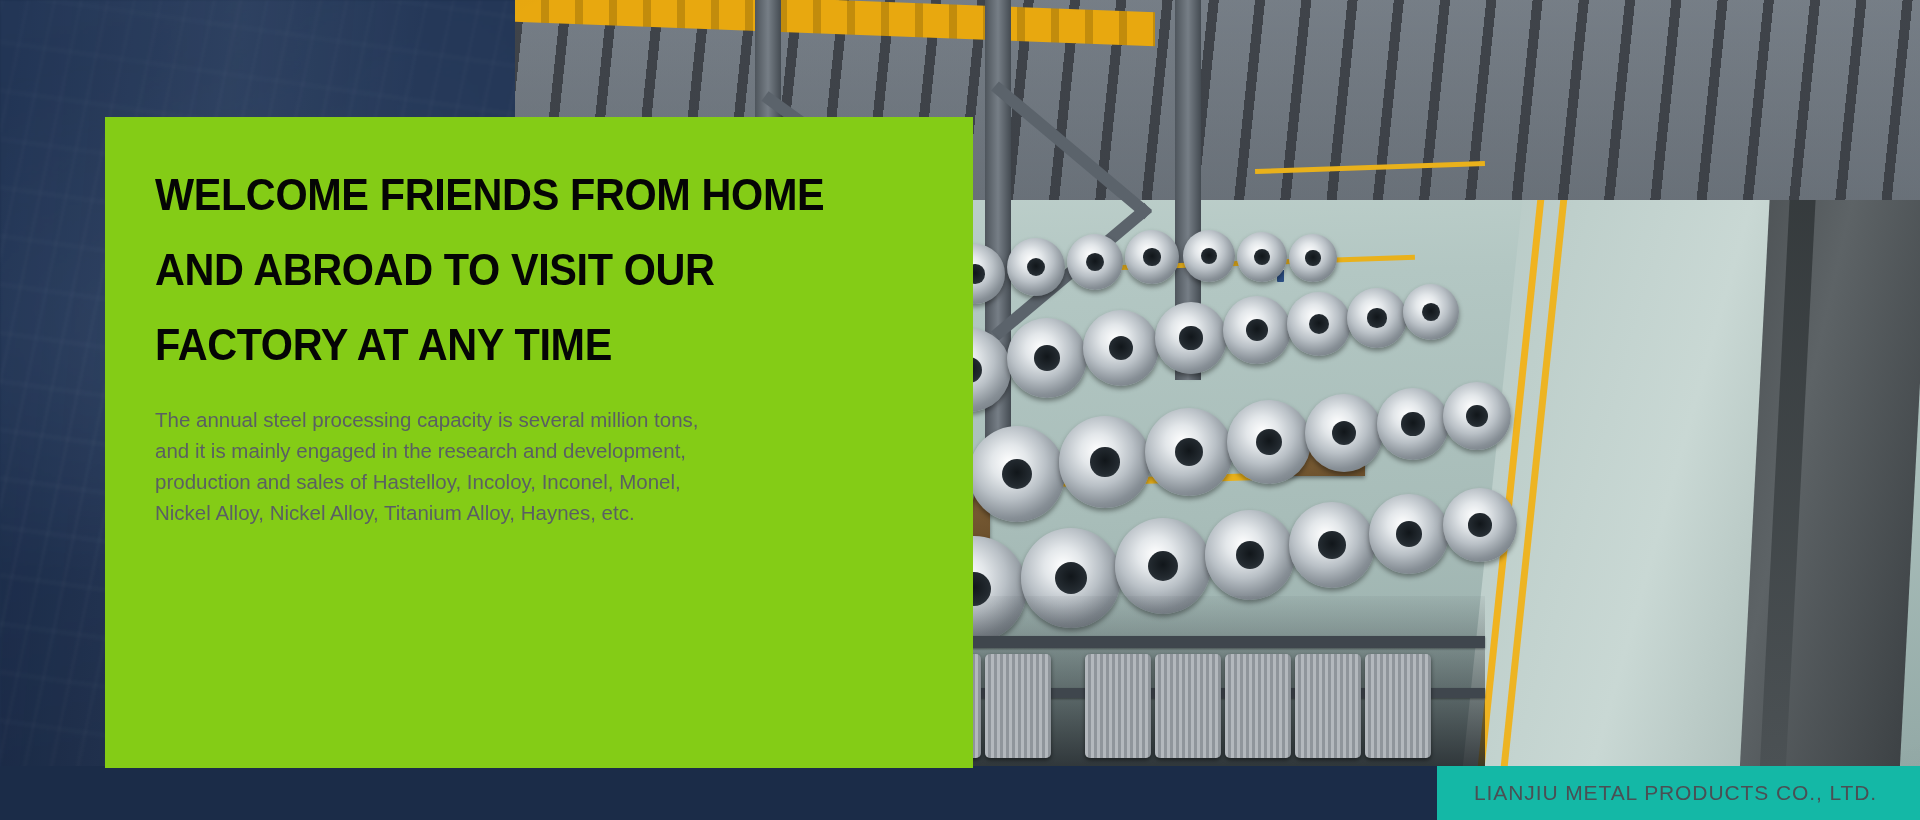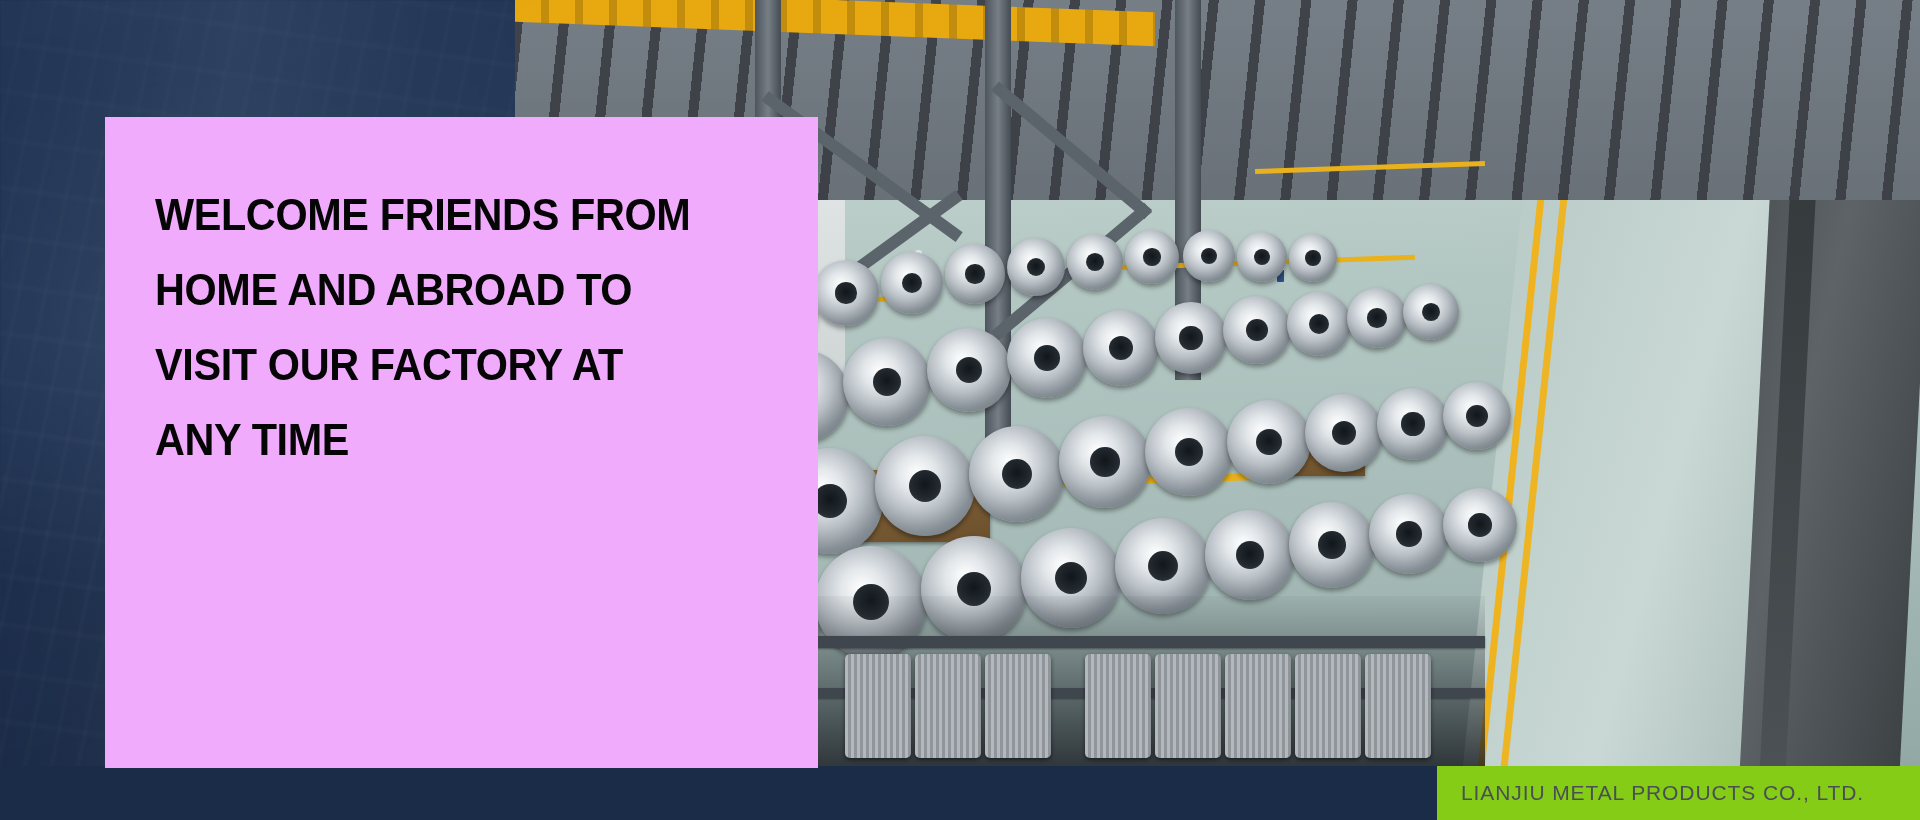--- a/index.html
+++ b/index.html
@@ -151,24 +151,24 @@
   }
   .vignette {
     position:absolute; inset:0;
     background:radial-gradient(ellipse 130% 120% at 55% 45%, rgba(0,0,0,0) 55%, rgba(0,0,0,.22) 100%);
   }
 
   
   .card {
     position:absolute;
     left:105px; top:117px;
-    width:713px; height:651px;
-    background:#f0abfc;
+    width:868px; height:651px;
+    background:#84cc16;
     z-index:6;
-    padding:60px 74px 0 50px;
+    padding:40px 74px 0 50px;
   }
   .card-inner { padding-left:0px; }
 
   .headline {
     font-family:"Liberation Sans", sans-serif;
     font-weight:700;
     font-size:45px;
     line-height:75px;
     letter-spacing:-0.4px;
     color:#050505;
@@ -198,24 +198,24 @@
     border:none;
     cursor:pointer;
     line-height:1;
   }
 
   
   .company-bar {
     position:absolute;
     left:1437px; top:766px;
     width:483px; height:54px;
-    background:#84cc16;
+    background:#14b8a6;
     z-index:7;
     display:flex; align-items:center;
-    padding-left:24px;
+    padding-left:37px;
   }
   .company-name {
     font-family:"Liberation Sans", sans-serif;
     font-size:21px;
     letter-spacing:.9px;
     color:#4a4f54;
     white-space:nowrap;
   }
   .bottom-strip {
     position:absolute; left:0; top:766px; width:1920px; height:54px;
@@ -335,20 +335,21 @@
 
       <div class="vignette"></div>
     </div>
   </div>
 
   <div class="bottom-strip"></div>
 
   <div class="card">
     <div class="card-inner">
       <h1 class="headline">WELCOME FRIENDS FROM HOME AND ABROAD TO VISIT OUR FACTORY AT ANY TIME</h1>
+      <p class="subtext">The annual steel processing capacity is several million tons, and it is mainly engaged in the research and development, production and sales of Hastelloy, Incoloy, Inconel, Monel, Nickel Alloy, Nickel Alloy, Titanium Alloy, Haynes, etc.</p>
     </div>
   </div>
 
   <div class="company-bar">
     <span class="company-name">LIANJIU METAL PRODUCTS CO., LTD.</span>
   </div>
 
 </div>
 
 </body></html>

